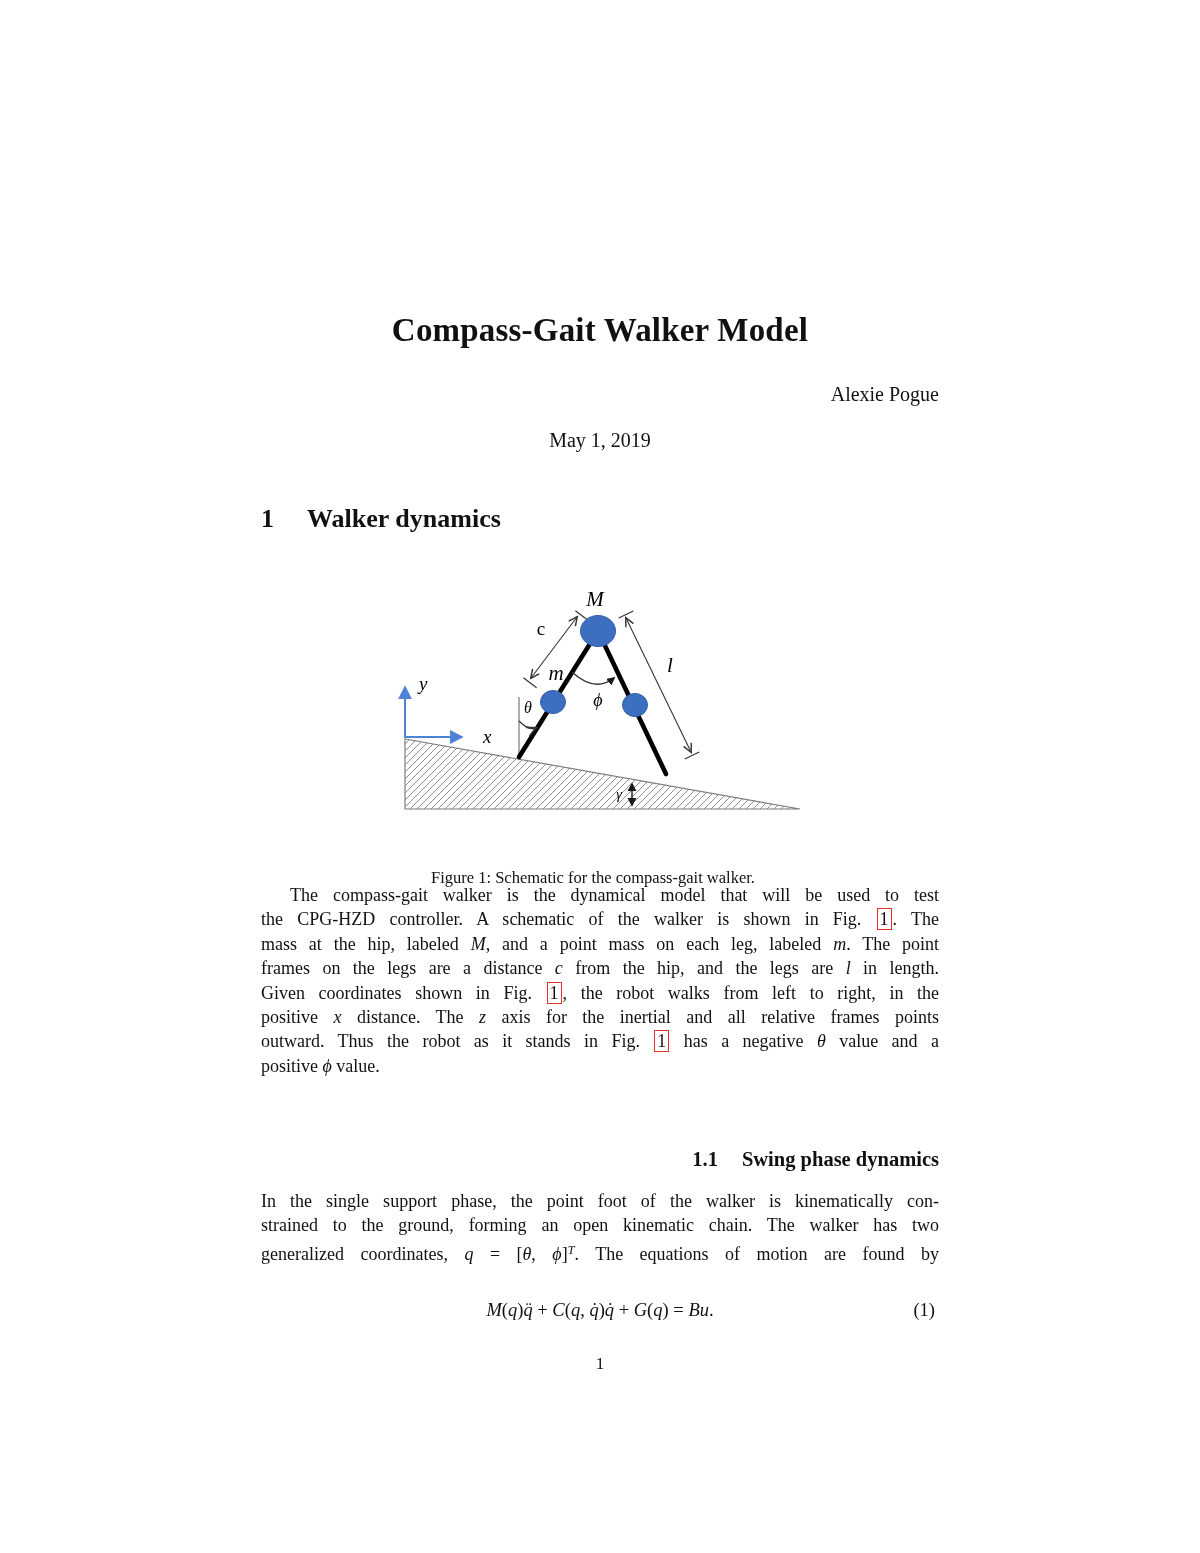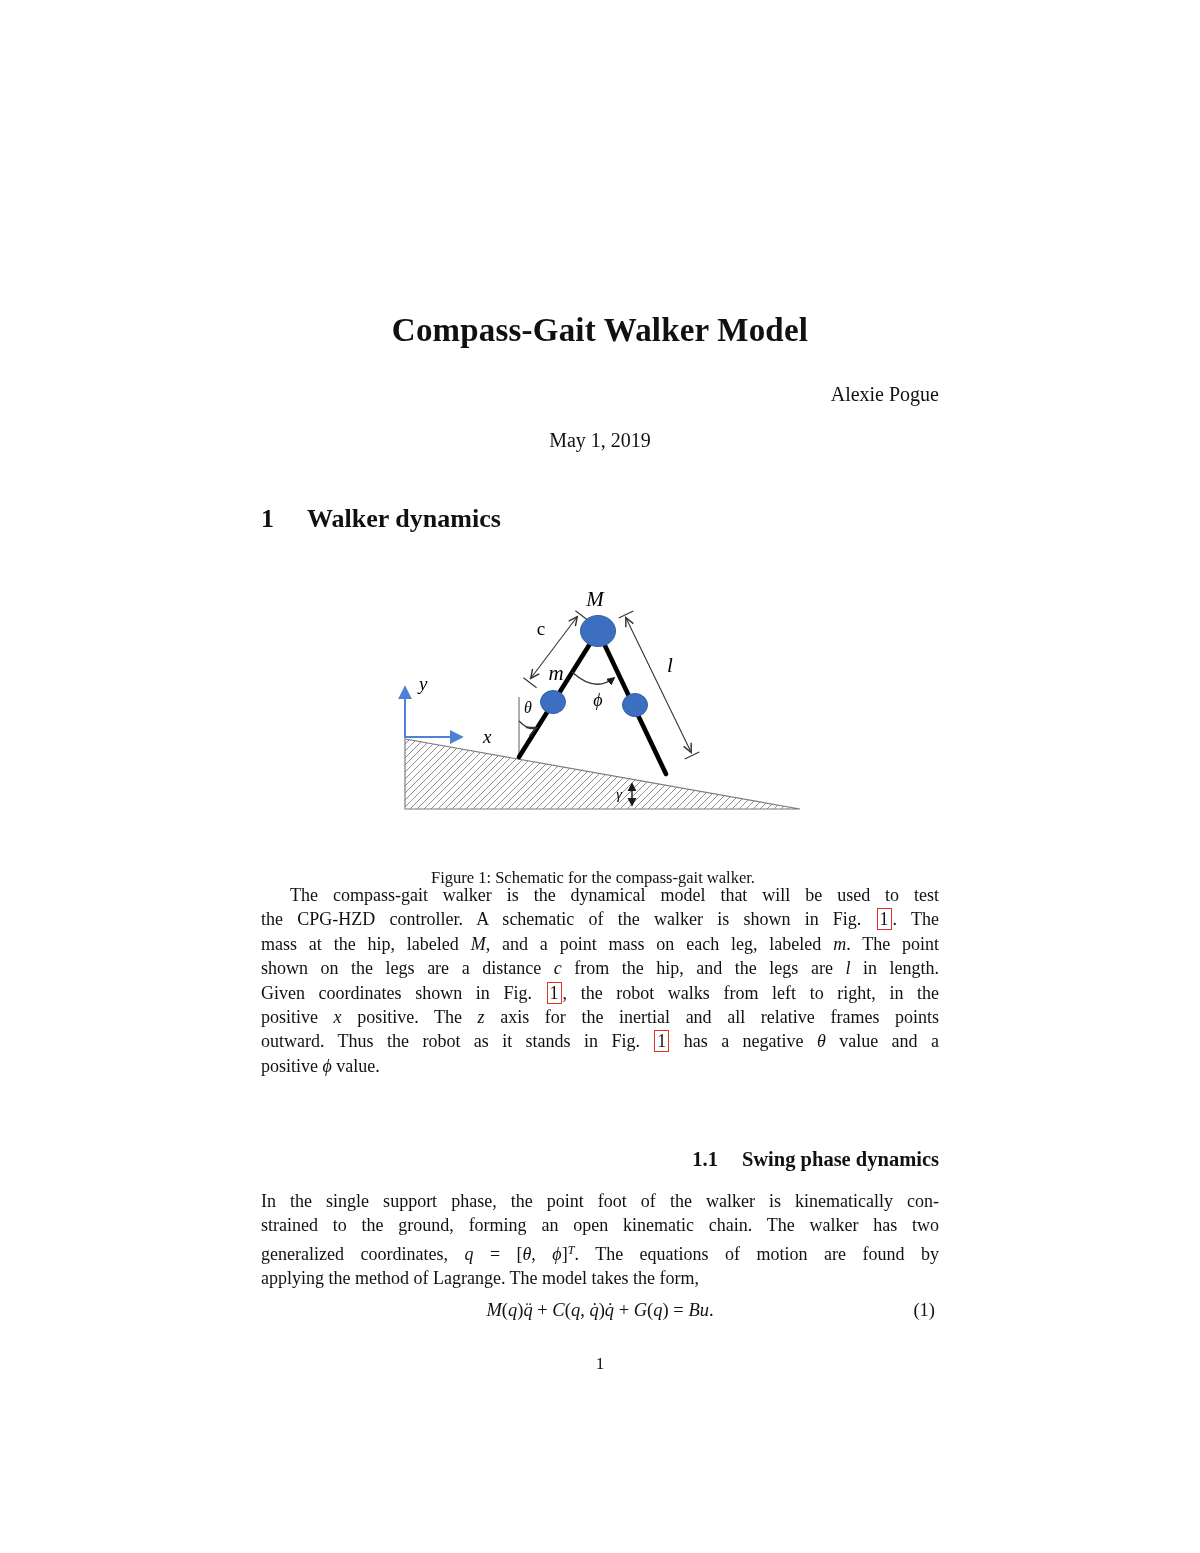--- a/index.html
+++ b/index.html
@@ -117,36 +117,35 @@
     <text x="213" y="131" font-size="18" font-style="italic" text-anchor="middle">ϕ</text>
     <text x="234" y="224" font-size="14" font-style="italic" text-anchor="middle">γ</text>
   </svg>
 
   <div class="abs fig-caption">Figure 1: Schematic for the compass-gait walker.</div>
 
   <div class="abs para para1">
       <div class="jline indent"><span class="">The compass-gait walker is the dynamical model that will be used to test</span></div>
       <div class="jline"><span class="">the CPG-HZD controller.  A schematic of the walker is shown in Fig. </span><span class=" refbox">1</span><span class="">.  The</span></div>
       <div class="jline"><span class="">mass at the hip, labeled </span><span class=" it">M</span><span class="">, and a point mass on each leg, labeled </span><span class=" it">m</span><span class="">.  The point</span></div>
-      <div class="jline"><span class="">shown on the legs are a distance </span><span class=" it">c</span><span class=""> from the hip, and the legs are </span><span class=" it">l</span><span class=""> in length.</span></div>
+      <div class="jline"><span class="">frames on the legs are a distance </span><span class=" it">c</span><span class=""> from the hip, and the legs are </span><span class=" it">l</span><span class=""> in length.</span></div>
       <div class="jline"><span class="">Given coordinates shown in Fig. </span><span class=" refbox">1</span><span class="">, the robot walks from left to right, in the</span></div>
-      <div class="jline"><span class="">positive </span><span class=" it">x</span><span class=""> positive.  The </span><span class=" it">z</span><span class=""> axis for the inertial and all relative frames points</span></div>
+      <div class="jline"><span class="">positive </span><span class=" it">x</span><span class=""> distance.  The </span><span class=" it">z</span><span class=""> axis for the inertial and all relative frames points</span></div>
       <div class="jline"><span class="">outward.  Thus the robot as it stands in Fig. </span><span class=" refbox">1</span><span class=""> has a negative </span><span class=" it">θ</span><span class=""> value and a</span></div>
       <div class="jline last"><span class="">positive </span><span class=" it">ϕ</span><span class=""> value.</span></div>
     </div>
 
   <div class="abs subsec-head">
     <span class="sec-num">1.1</span><span>Swing phase dynamics</span>
   </div>
 
   <div class="abs para para2">
       <div class="jline"><span class="">In the single support phase, the point foot of the walker is kinematically con-</span></div>
       <div class="jline"><span class="">strained to the ground, forming an open kinematic chain.  The walker has two</span></div>
       <div class="jline"><span class="">generalized coordinates, </span><span class=" it">q</span><span class=""> = [</span><span class=" it">θ, ϕ</span><span class="">]</span><span class=" it sup">T</span><span class="">.  The equations of motion are found by</span></div>
-      <div class="jline last"><span class="">applying the method of Lagrange.  The model takes the form,</span></div>
     </div>
 
   <div class="abs equation">
     <span><span class=" it">M</span><span class="">(</span><span class=" it">q</span><span class="">)</span><span class=" it">q̈</span><span class=""> + </span><span class=" it">C</span><span class="">(</span><span class=" it">q</span><span class="">, </span><span class=" it">q̇</span><span class="">)</span><span class=" it">q̇</span><span class=""> + </span><span class=" it">G</span><span class="">(</span><span class=" it">q</span><span class="">)</span><span class=""> = </span><span class=" it">Bu</span><span class="">.</span></span>
     <span class="eq-num">(1)</span>
   </div>
 
   <div class="abs page-num">1</div>
 
 </div>

